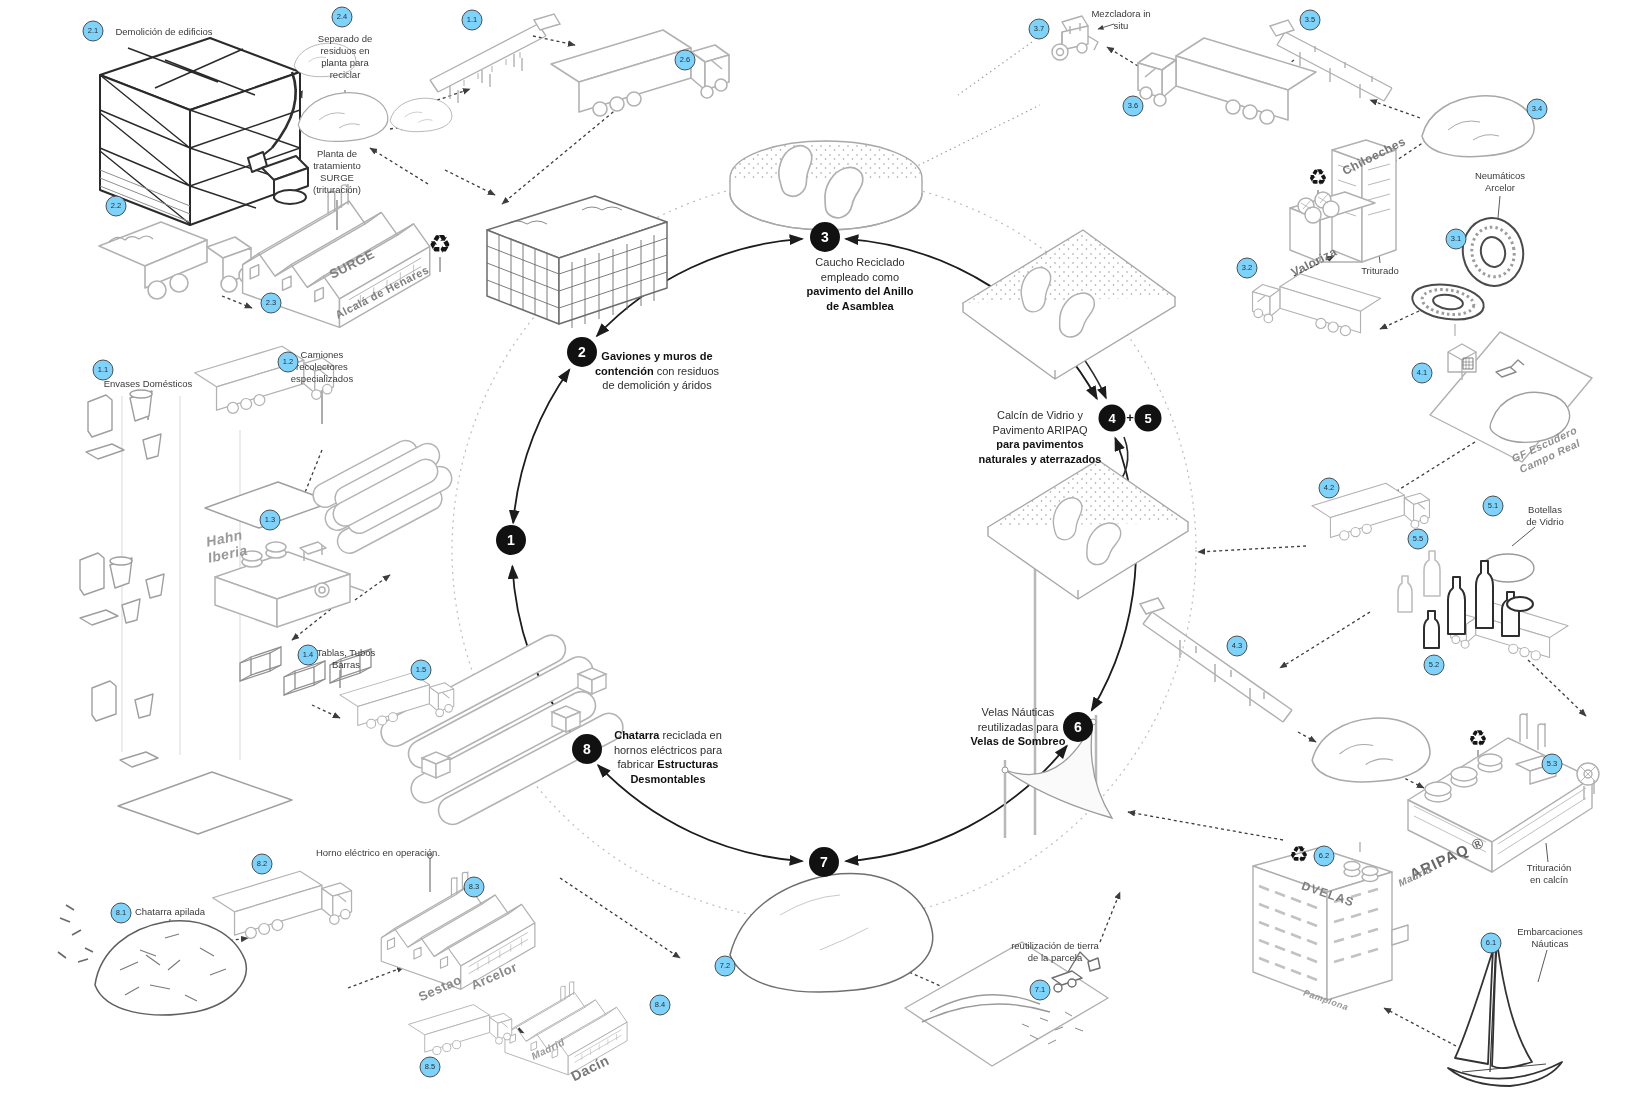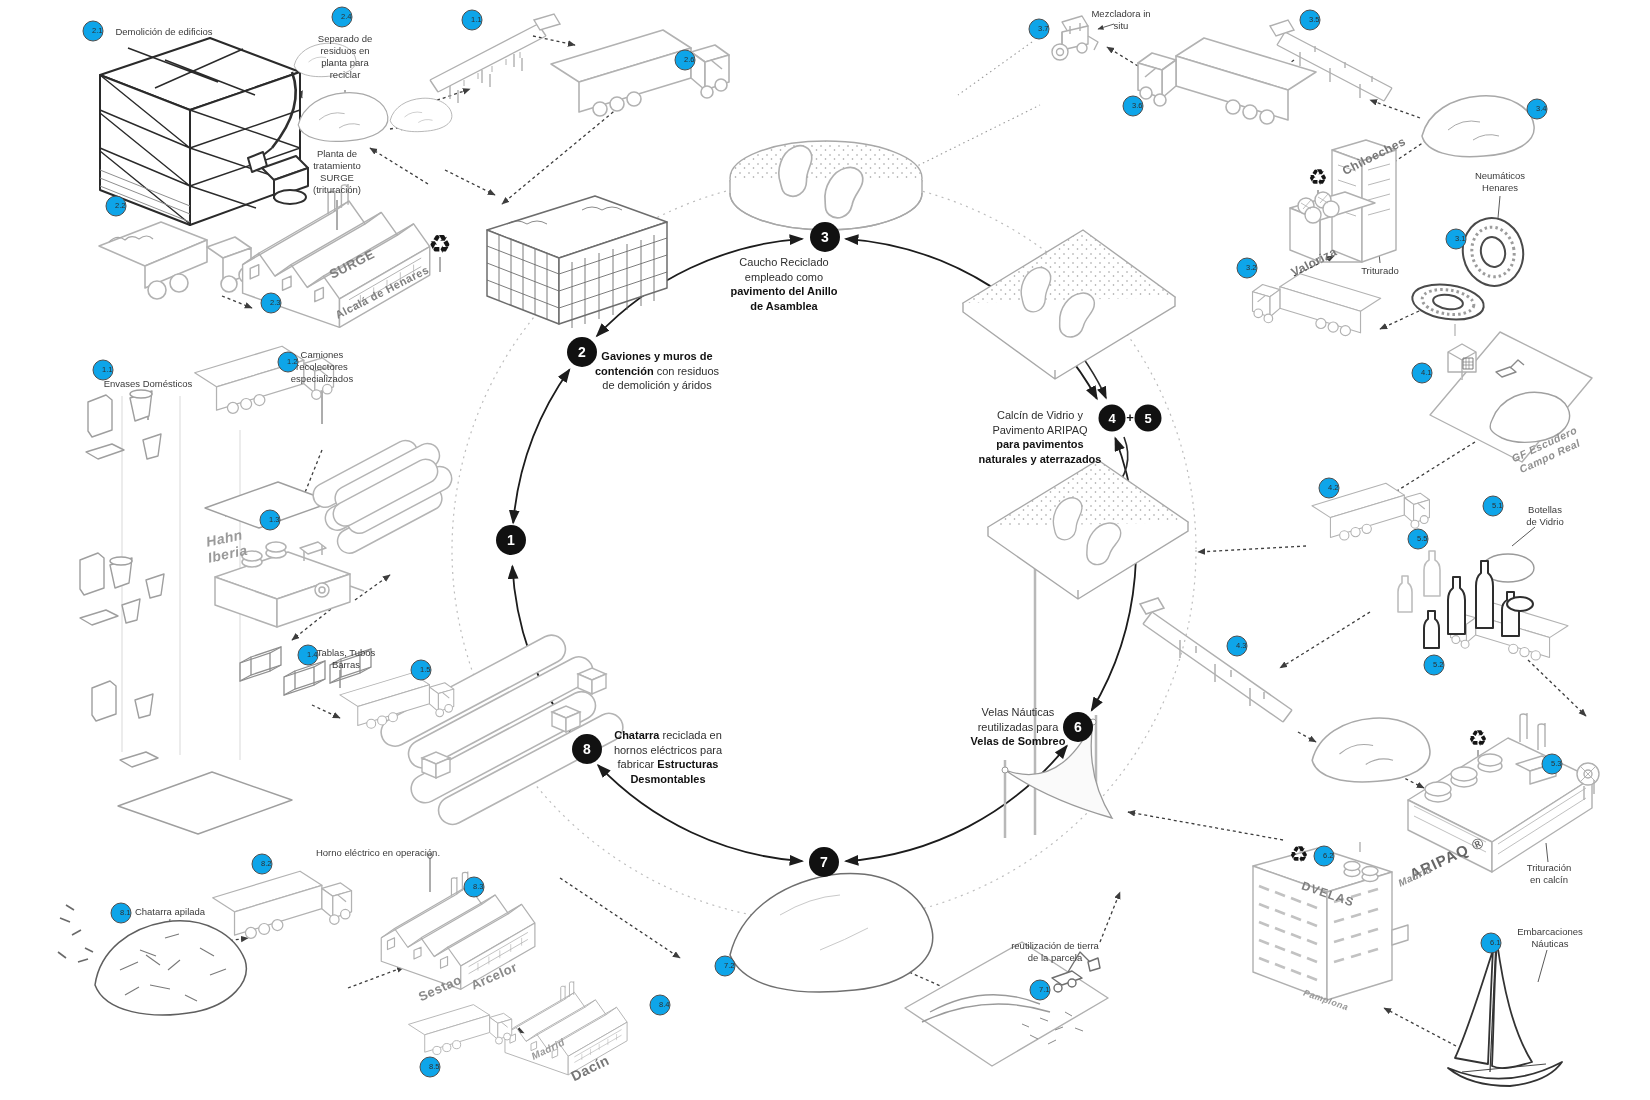--- a/index.html
+++ b/index.html
@@ -1,20 +1,20 @@
 <!DOCTYPE html>
 <html><head>
 <meta charset="utf-8">
 <style>
   html,body{margin:0;padding:0;background:#fff;}
   .canvas{position:relative;width:1650px;height:1100px;background:#fff;overflow:hidden;
           font-family:"Liberation Sans",sans-serif;}
   svg.art{position:absolute;left:0;top:0;}
   .badge{position:absolute;width:19px;height:19px;border:1.2px solid #4e4e4e;border-radius:50%;
-         background:#0ea5e9;font:7.5px/17px "Liberation Sans",sans-serif;text-align:right;color:#2e2e2e;
+         background:#7dd3fc;font:7.5px/17px "Liberation Sans",sans-serif;text-align:center;color:#2e2e2e;
          transform:translate(-50%,-50%);z-index:6;}
   .node{position:absolute;width:30px;height:30px;background:#111;border-radius:50%;color:#fff;
         font:bold 14px/30px "Liberation Sans",sans-serif;text-align:center;transform:translate(-50%,-50%);z-index:7;}
   .node.sm{width:27px;height:27px;font:bold 13px/27px "Liberation Sans",sans-serif;}
   .plus{position:absolute;transform:translate(-50%,-50%);font:bold 13px "Liberation Sans",sans-serif;color:#111;z-index:7;}
   .ann{position:absolute;transform:translate(-50%,-50%);text-align:center;
        font:11px/1.32 "Liberation Sans",sans-serif;color:#2e2e2e;white-space:pre-line;z-index:5;}
   .ann .b{font-weight:bold;color:#111;}
   .lbl{position:absolute;transform:translate(-50%,-50%);text-align:center;
        font:9.5px/1.28 "Liberation Sans",sans-serif;color:#3a3a3a;white-space:pre-line;z-index:5;}
@@ -473,21 +473,21 @@
 <div class="node sm" style="left:1112px;top:418px">4</div>
 <div class="plus" style="left:1130px;top:417px">+</div>
 <div class="node sm" style="left:1148px;top:418px">5</div>
 <div class="node" style="left:1078px;top:727px">6</div>
 <div class="node" style="left:824px;top:862px">7</div>
 <div class="node" style="left:587px;top:749px">8</div>
 
 <div class="ann" style="left:657px;top:371px;width:190px"><span class="b">Gaviones y muros de
 contención</span><span> con residuos
 de demolición y áridos</span></div>
-<div class="ann" style="left:784px;top:284px;width:170px"><span>Caucho Reciclado
+<div class="ann" style="left:860px;top:284px;width:170px"><span>Caucho Reciclado
 empleado como
 </span><span class="b">pavimento del Anillo
 de Asamblea</span></div>
 <div class="ann" style="left:1040px;top:437px;width:200px"><span>Calcín de Vidrio y
 Pavimento ARIPAQ
 </span><span class="b">para pavimentos
 naturales y aterrazados</span></div>
 <div class="ann" style="left:1018px;top:727px;width:150px"><span>Velas Náuticas
 reutilizadas para
 </span><span class="b">Velas de Sombreo</span></div>
@@ -507,21 +507,21 @@
 (trituración)</div>
 <div class="lbl" style="left:148px;top:384px">Envases Domésticos</div>
 <div class="lbl" style="left:322px;top:367px">Camiones
 recolectores
 especializados</div>
 <div class="lbl" style="left:346px;top:659px">Tablas, Tubos
 Barras</div>
 <div class="lbl" style="left:1121px;top:20px">Mezcladora in
 situ</div>
 <div class="lbl" style="left:1500px;top:182px">Neumáticos
-Henares</div>
+Arcelor</div>
 <div class="lbl" style="left:1380px;top:271px">Triturado</div>
 <div class="lbl" style="left:1545px;top:516px">Botellas
 de Vidrio</div>
 <div class="lbl" style="left:1549px;top:874px">Trituración
 en calcín</div>
 <div class="lbl" style="left:1550px;top:938px">Embarcaciones
 Náuticas</div>
 <div class="lbl" style="left:1055px;top:952px">reutilización de tierra
 de la parcela</div>
 <div class="lbl" style="left:170px;top:912px">Chatarra apilada</div>

